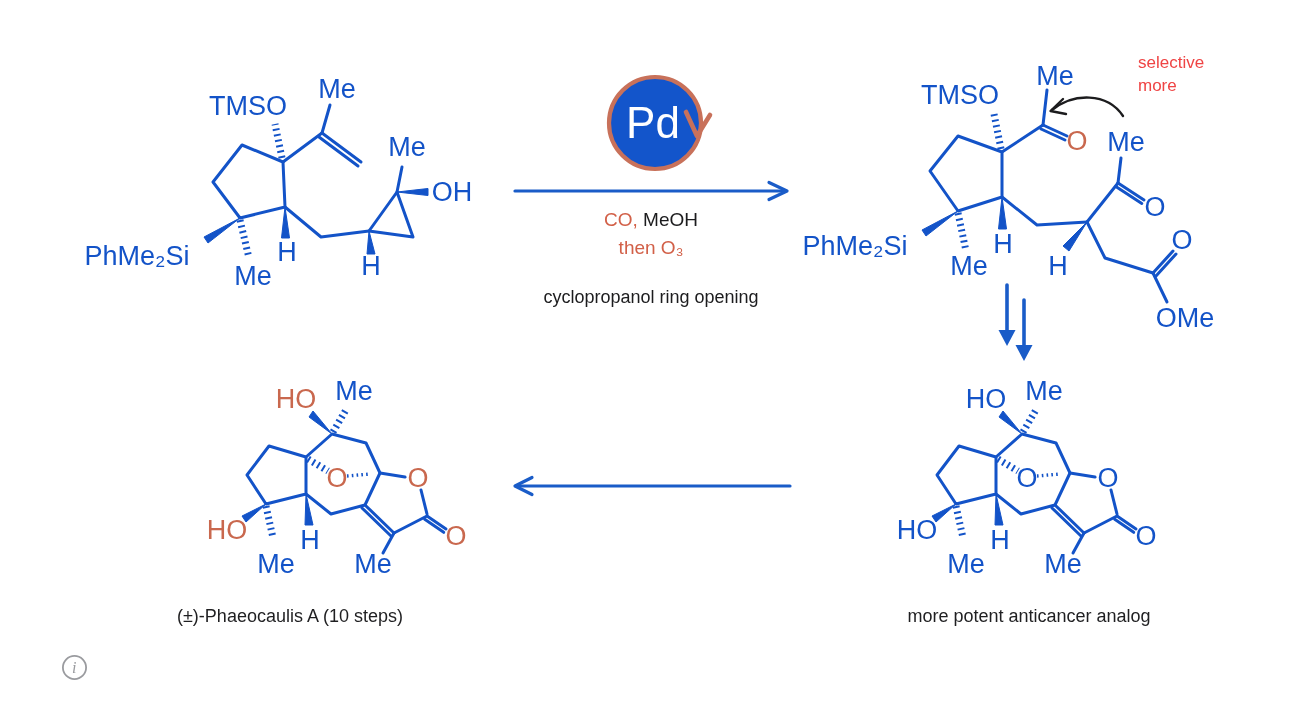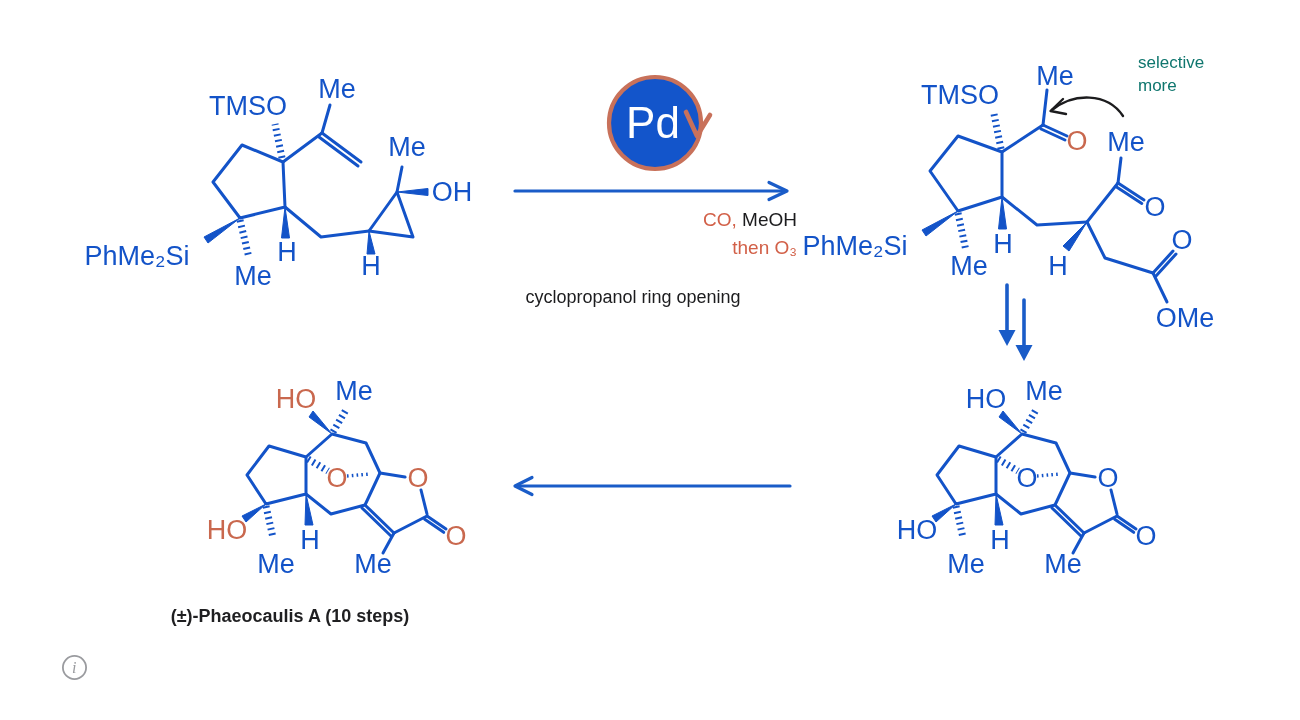--- a/index.html
+++ b/index.html
@@ -16,26 +16,26 @@
   .dots{stroke:#1353c8;stroke-width:3.4;fill:none;stroke-dasharray:1.6 3.2;stroke-linecap:butt;}
   
   .al{font-size:27px;fill:#1353c8;font-weight:400;}
   .al-o{fill:#c9684e;}
   .mid{text-anchor:middle;}
   
   .arrow{stroke:#1a5cc8;stroke-width:3.2;fill:none;stroke-linecap:round;stroke-linejoin:round;}
   .arrowfill{fill:#1a5cc8;}
   .blkarrow{stroke:#1c1c1e;stroke-width:2.4;fill:none;stroke-linecap:round;stroke-linejoin:round;}
   
-  .cond1{font-size:19px;color:#1c1c1e;text-align:right;}
+  .cond1{font-size:19px;color:#1c1c1e;text-align:center;}
   .cond1 .hl{color:#d26048;}
-  .cond2{font-size:19px;color:#d26048;text-align:right;}
+  .cond2{font-size:19px;color:#d26048;text-align:center;}
   .stepnote{font-size:18px;line-height:25px;color:#1c1c1e;text-align:center;}
-  .caption{font-size:18px;color:#1f1f21;text-align:center;font-weight:bold;}
-  .annot{font-size:17px;line-height:23px;color:#0f766e;}
+  .caption{font-size:18px;color:#1f1f21;text-align:center;}
+  .annot{font-size:17px;line-height:23px;color:#ef4444;}
   .pd-symbol{font-size:44px;font-weight:500;fill:#ffffff;text-anchor:middle;}
   .src{display:flex;align-items:center;gap:8px;color:#9a9b9f;font-size:20px;letter-spacing:.6px;}
 </style>
 </head>
 <body>
 
 <div id="canvas">
 
   <svg class="abs" style="left:70px;top:70px;" width="430" height="235" viewBox="0 0 430 235">
     <g>
@@ -84,21 +84,21 @@
 
   <svg class="abs" style="left:505px;top:176px;" width="300" height="30" viewBox="0 0 300 30">
     <line class="arrow" x1="10" y1="15" x2="280" y2="15"></line>
     <polyline class="arrow" points="264,6.5 282,15 264,23.5"></polyline>
   </svg>
   <div class="abs cond1" style="left:505px;top:209px;width:292px;">
     <span class="hl">CO,</span>
     <span>MeOH</span>
   </div>
   <div class="abs cond2" style="left:505px;top:237px;width:292px;">then O₃</div>
-  <div class="abs stepnote" style="left:477px;top:285px;width:312px;">
+  <div class="abs stepnote" style="left:495px;top:285px;width:312px;">
     <div>cyclopropanol ring opening</div>
   </div>
 
   <svg class="abs" style="left:795px;top:50px;" width="430" height="300" viewBox="0 0 430 300">
     <g>
 
       <path class="bond" d="M207,102 L163,86 L135,121 L163,161 L207,147 Z"></path>
 
       <line class="hash" x1="206" y1="99" x2="199" y2="64"></line>
 
@@ -190,20 +190,21 @@
       <text class="al mid" x="164" y="32">Me</text>
       <text class="al mid" x="147" y="119">O</text>
       <text class="al mid" x="228" y="119">O</text>
       <text class="al mid" x="266" y="177">O</text>
       <text class="al mid" x="120" y="181">H</text>
       <text class="al mid" x="37" y="171">HO</text>
       <text class="al mid" x="86" y="205">Me</text>
       <text class="al mid" x="183" y="205">Me</text>
     </g>
   </svg>
+  <div class="abs caption" style="left:889px;top:606px;width:280px;">more potent anticancer analog</div>
 
   <svg class="abs" style="left:500px;top:470px;" width="300" height="32" viewBox="0 0 300 32">
     <line class="arrow" x1="290" y1="16" x2="18" y2="16"></line>
     <polyline class="arrow" points="32,7.5 15,16 32,24.5"></polyline>
   </svg>
 
   <svg class="abs" style="left:190px;top:368px;" width="320" height="235" viewBox="0 0 320 235">
     <g>
       <path class="bond" d="M116,89 L79,78 L57,107 L76,136 L116,126 Z"></path>
       <path class="bond" d="M116,89 L142,66 L176,75 L190,105 L175,137 L141,146 L116,126"></path>

